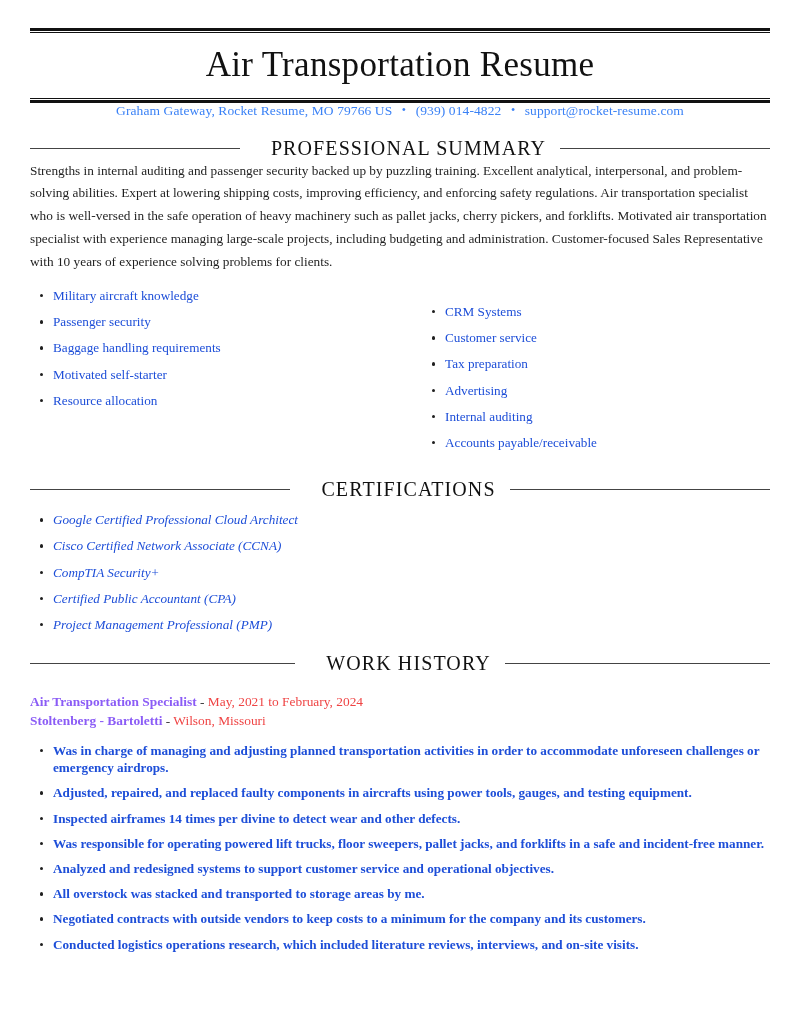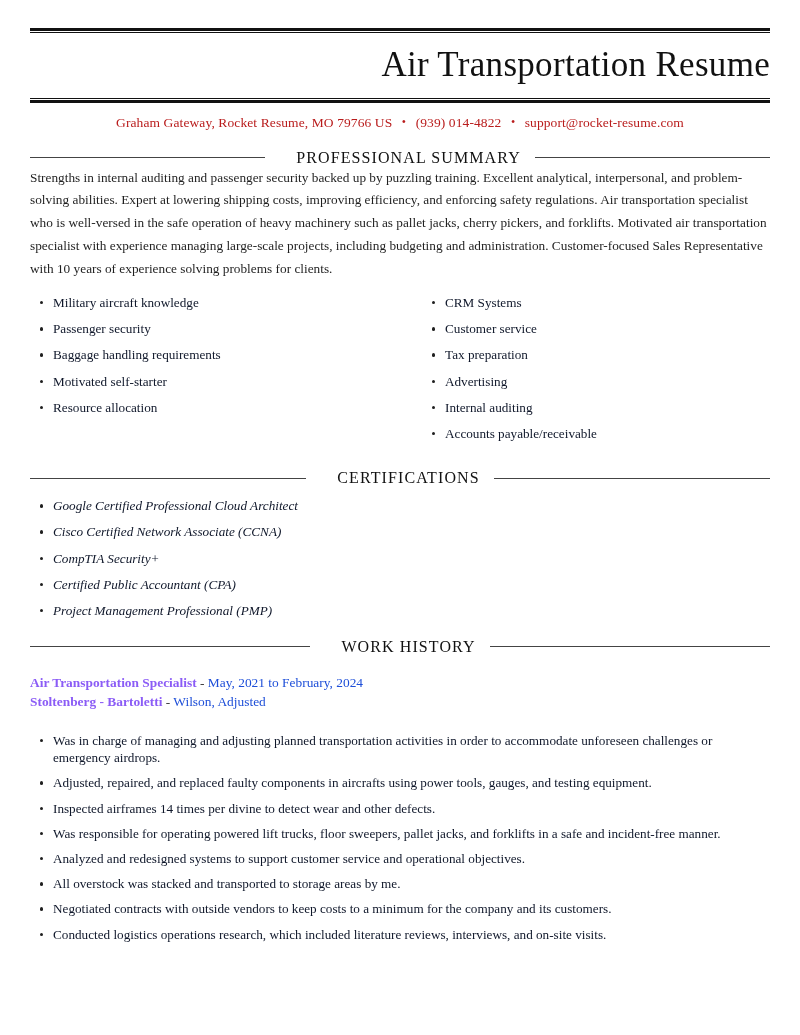--- a/index.html
+++ b/index.html
@@ -24,39 +24,39 @@
 
   
   .header-rule-top {
     margin-top: 28px;
     height: 0;
     border-top: 3px solid #111111;
     border-bottom: 1px solid #111111;
     padding-bottom: 1px;
   }
   .resume-title {
-    text-align: right;
+    text-align: center;
     font-size: 35px;
     font-weight: 400;
     line-height: 1.1;
     letter-spacing: 0.3px;
     margin: 13px 0 13px 0;
     color: #111111;
   }
   .header-rule-bottom {
     height: 0;
     border-top: 1px solid #111111;
     border-bottom: 3px solid #111111;
     padding-bottom: 1px;
   }
   .contact-line {
     text-align: center;
     font-size: 13.5px;
-    color: #b91c1c;
-    margin-top: 12px;
+    color: #3b82f6;
+    margin-top: 0;
     letter-spacing: 0.1px;
   }
   .contact-sep {
     display: inline-block;
     padding: 0 6px;
     font-size: 12px;
     vertical-align: 1px;
   }
 
   
@@ -66,21 +66,21 @@
     gap: 14px;
     margin-top: 18px;
   }
   .section-head .rule {
     flex: 1 1 auto;
     height: 1px;
     background: #444444;
   }
   .section-head .title {
     flex: 0 0 auto;
-    font-size: 16px;
+    font-size: 20px;
     font-weight: 400;
     letter-spacing: 1.1px;
     color: #111111;
     white-space: nowrap;
     margin-left: 17px;
   }
 
   
   .summary {
     font-size: 13.3px;
@@ -95,21 +95,21 @@
     list-style: none;
     margin: 10px 0 0 0;
     padding: 0;
   }
   ul.bullets > li {
     position: relative;
     padding-left: 23px;
     font-size: 13.2px;
     line-height: 1.34;
     margin-bottom: 8.5px;
-    color: #0f172a;
+    color: #1d4ed8;
   }
   ul.bullets > li::before {
     content: "";
     position: absolute;
     left: 10px;
     top: 7px;
     width: 3.4px;
     height: 3.4px;
     border-radius: 50%;
     background: #1f1f1f;
@@ -118,41 +118,42 @@
   .two-col {
     display: flex;
     margin-top: 6px;
   }
   .two-col .col {
     width: 50%;
     box-sizing: border-box;
   }
   .two-col .col.right {
     padding-left: 22px;
+    margin-top: 16px;
   }
   .two-col ul.bullets { margin-top: 0; }
 
   .cert-list { margin-top: 8px; }
   .cert-list > li { margin-bottom: 9.5px; font-style: italic; }
 
   
   .job { margin-top: 17px; }
   .job:first-of-type { margin-top: 14px; }
   .job-line {
     font-size: 13.4px;
     line-height: 1.45;
     color: #1f1f1f;
   }
   .job-line .strong {
     font-weight: 700;
     color: #8b5cf6;
   }
   .job-line .dash { color: #3a3a3a; }
-  .job-line .meta { color: #1d4ed8; }
-  .job ul.bullets { margin-top: 20px; }
+  .job-line .meta { color: #ef4444; }
+  .job ul.bullets { margin-top: 11px; font-weight: bold; }
   .job ul.bullets > li { margin-bottom: 7.5px; }
 </style>
 </head>
 <body>
 
 <div class="page">
 
   <div class="header-rule-top"></div>
 
   <h1 class="resume-title">Air Transportation Resume</h1>
@@ -217,21 +218,21 @@
 
   <div class="job">
     <div class="job-line">
       <span class="strong">Air Transportation Specialist</span>
       <span class="dash">-</span>
       <span class="meta">May, 2021 to February, 2024</span>
     </div>
     <div class="job-line">
       <span class="strong">Stoltenberg - Bartoletti</span>
       <span class="dash">-</span>
-      <span class="meta">Wilson, Adjusted</span>
+      <span class="meta">Wilson, Missouri</span>
     </div>
     <ul class="bullets">
       <li>Was in charge of managing and adjusting planned transportation activities in order to accommodate unforeseen challenges or emergency airdrops.</li>
       <li>Adjusted, repaired, and replaced faulty components in aircrafts using power tools, gauges, and testing equipment.</li>
       <li>Inspected airframes 14 times per divine to detect wear and other defects.</li>
       <li>Was responsible for operating powered lift trucks, floor sweepers, pallet jacks, and forklifts in a safe and incident-free manner.</li>
       <li>Analyzed and redesigned systems to support customer service and operational objectives.</li>
       <li>All overstock was stacked and transported to storage areas by me.</li>
       <li>Negotiated contracts with outside vendors to keep costs to a minimum for the company and its customers.</li>
       <li>Conducted logistics operations research, which included literature reviews, interviews, and on-site visits.</li>

